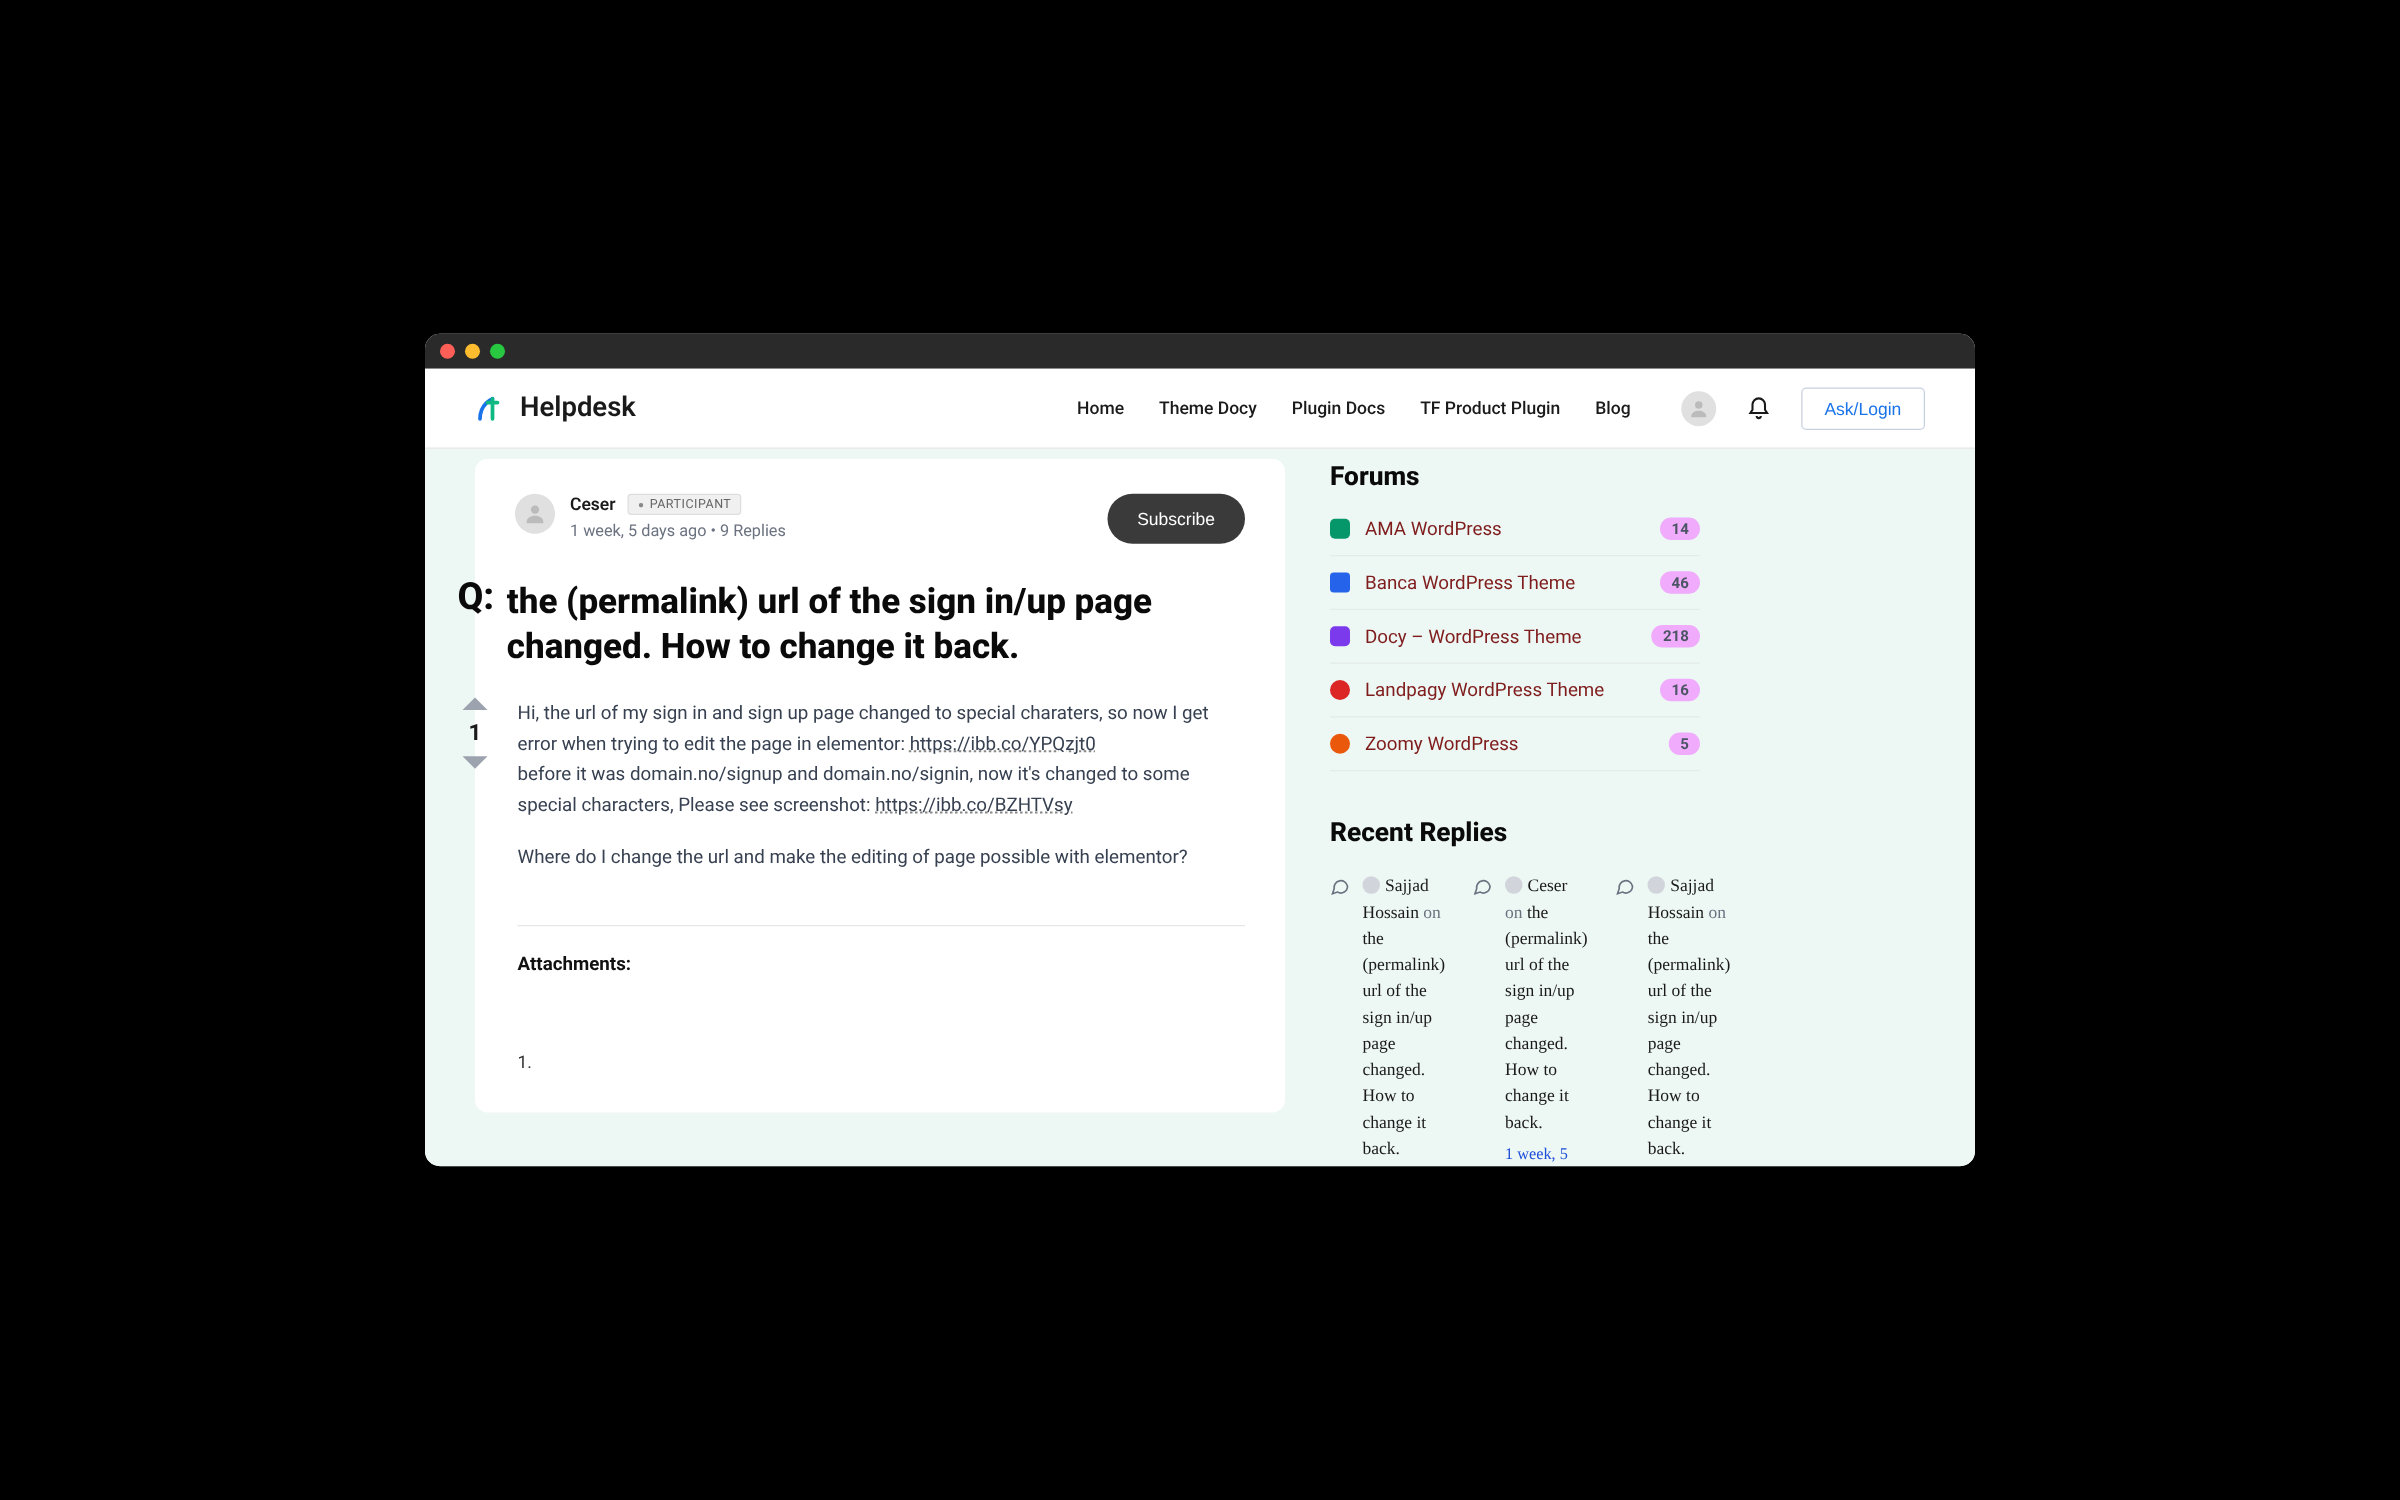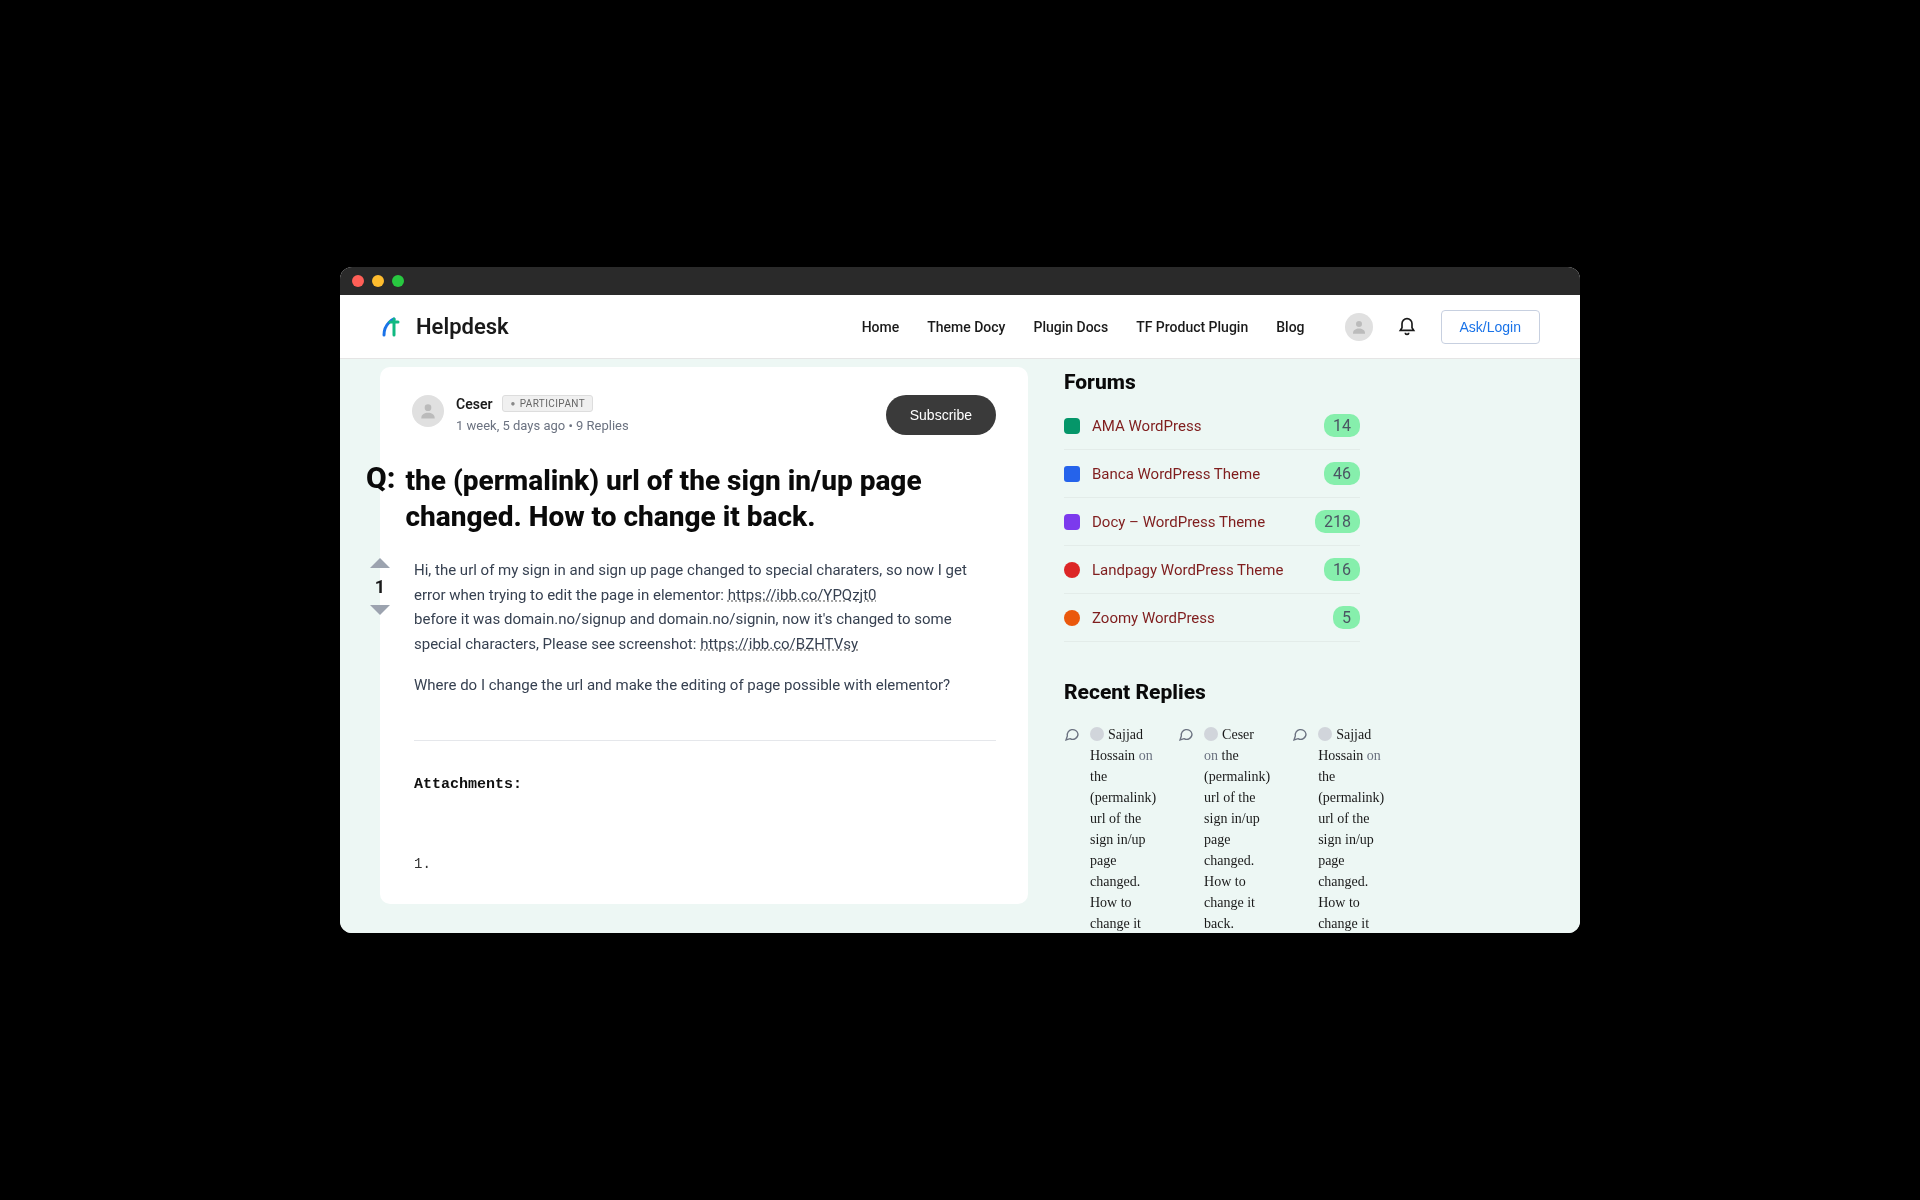--- a/index.html
+++ b/index.html
@@ -199,22 +199,21 @@
   font-size: 15px;
   color: #374151;
   line-height: 1.65;
 }
 .post-body a { color: #374151; text-decoration: underline dotted #888; }
 .post-body p + p { margin-top: 16px; }
 
 .attachments {
   margin-top: 42px;
   border-top: 1px solid #e5e7eb;
-  padding-top: 32px;
-  font-family: Liberation Mono, monospace;
+  padding-top: 18px;
 }
 .attachments-heading {
   font-size: 15px; font-weight: 700; color: #111;
 }
 .attach-item {
   display: flex;
   align-items: flex-start;
   gap: 10px;
   margin-top: 18px;
 }
@@ -266,24 +265,24 @@
   width: 16px; height: 16px; border-radius: 4px;
   flex-shrink: 0;
 }
 .fi-green { background: #059669; }
 .fi-blue { background: #2563eb; border-radius: 3px; }
 .fi-purple { background: #7c3aed; }
 .fi-red { background: #dc2626; border-radius: 50%; }
 .fi-orange { background: #ea580c; border-radius: 50%; }
 .forum-name { font-size: 15px; color: #7f1d1d; flex: 1; }
 .forum-count {
-  background: #86efac;
+  background: #f0abfc;
   color: #4b5563;
-  font-size: 16px;
-  font-weight: 400;
+  font-size: 12px;
+  font-weight: 700;
   border-radius: 10px;
   padding: 2px 9px;
 }
 
 .sidebar-section + .sidebar-section { margin-top: 38px; }
 
 .reply-list { display: flex; flex-direction: row; gap: 22px; font-family: Liberation Serif, serif; }
 .reply-item { display: flex; gap: 10px; align-items: flex-start; }
 .reply-bubble {
   width: 16px; height: 16px; flex-shrink: 0; margin-top: 2px;

